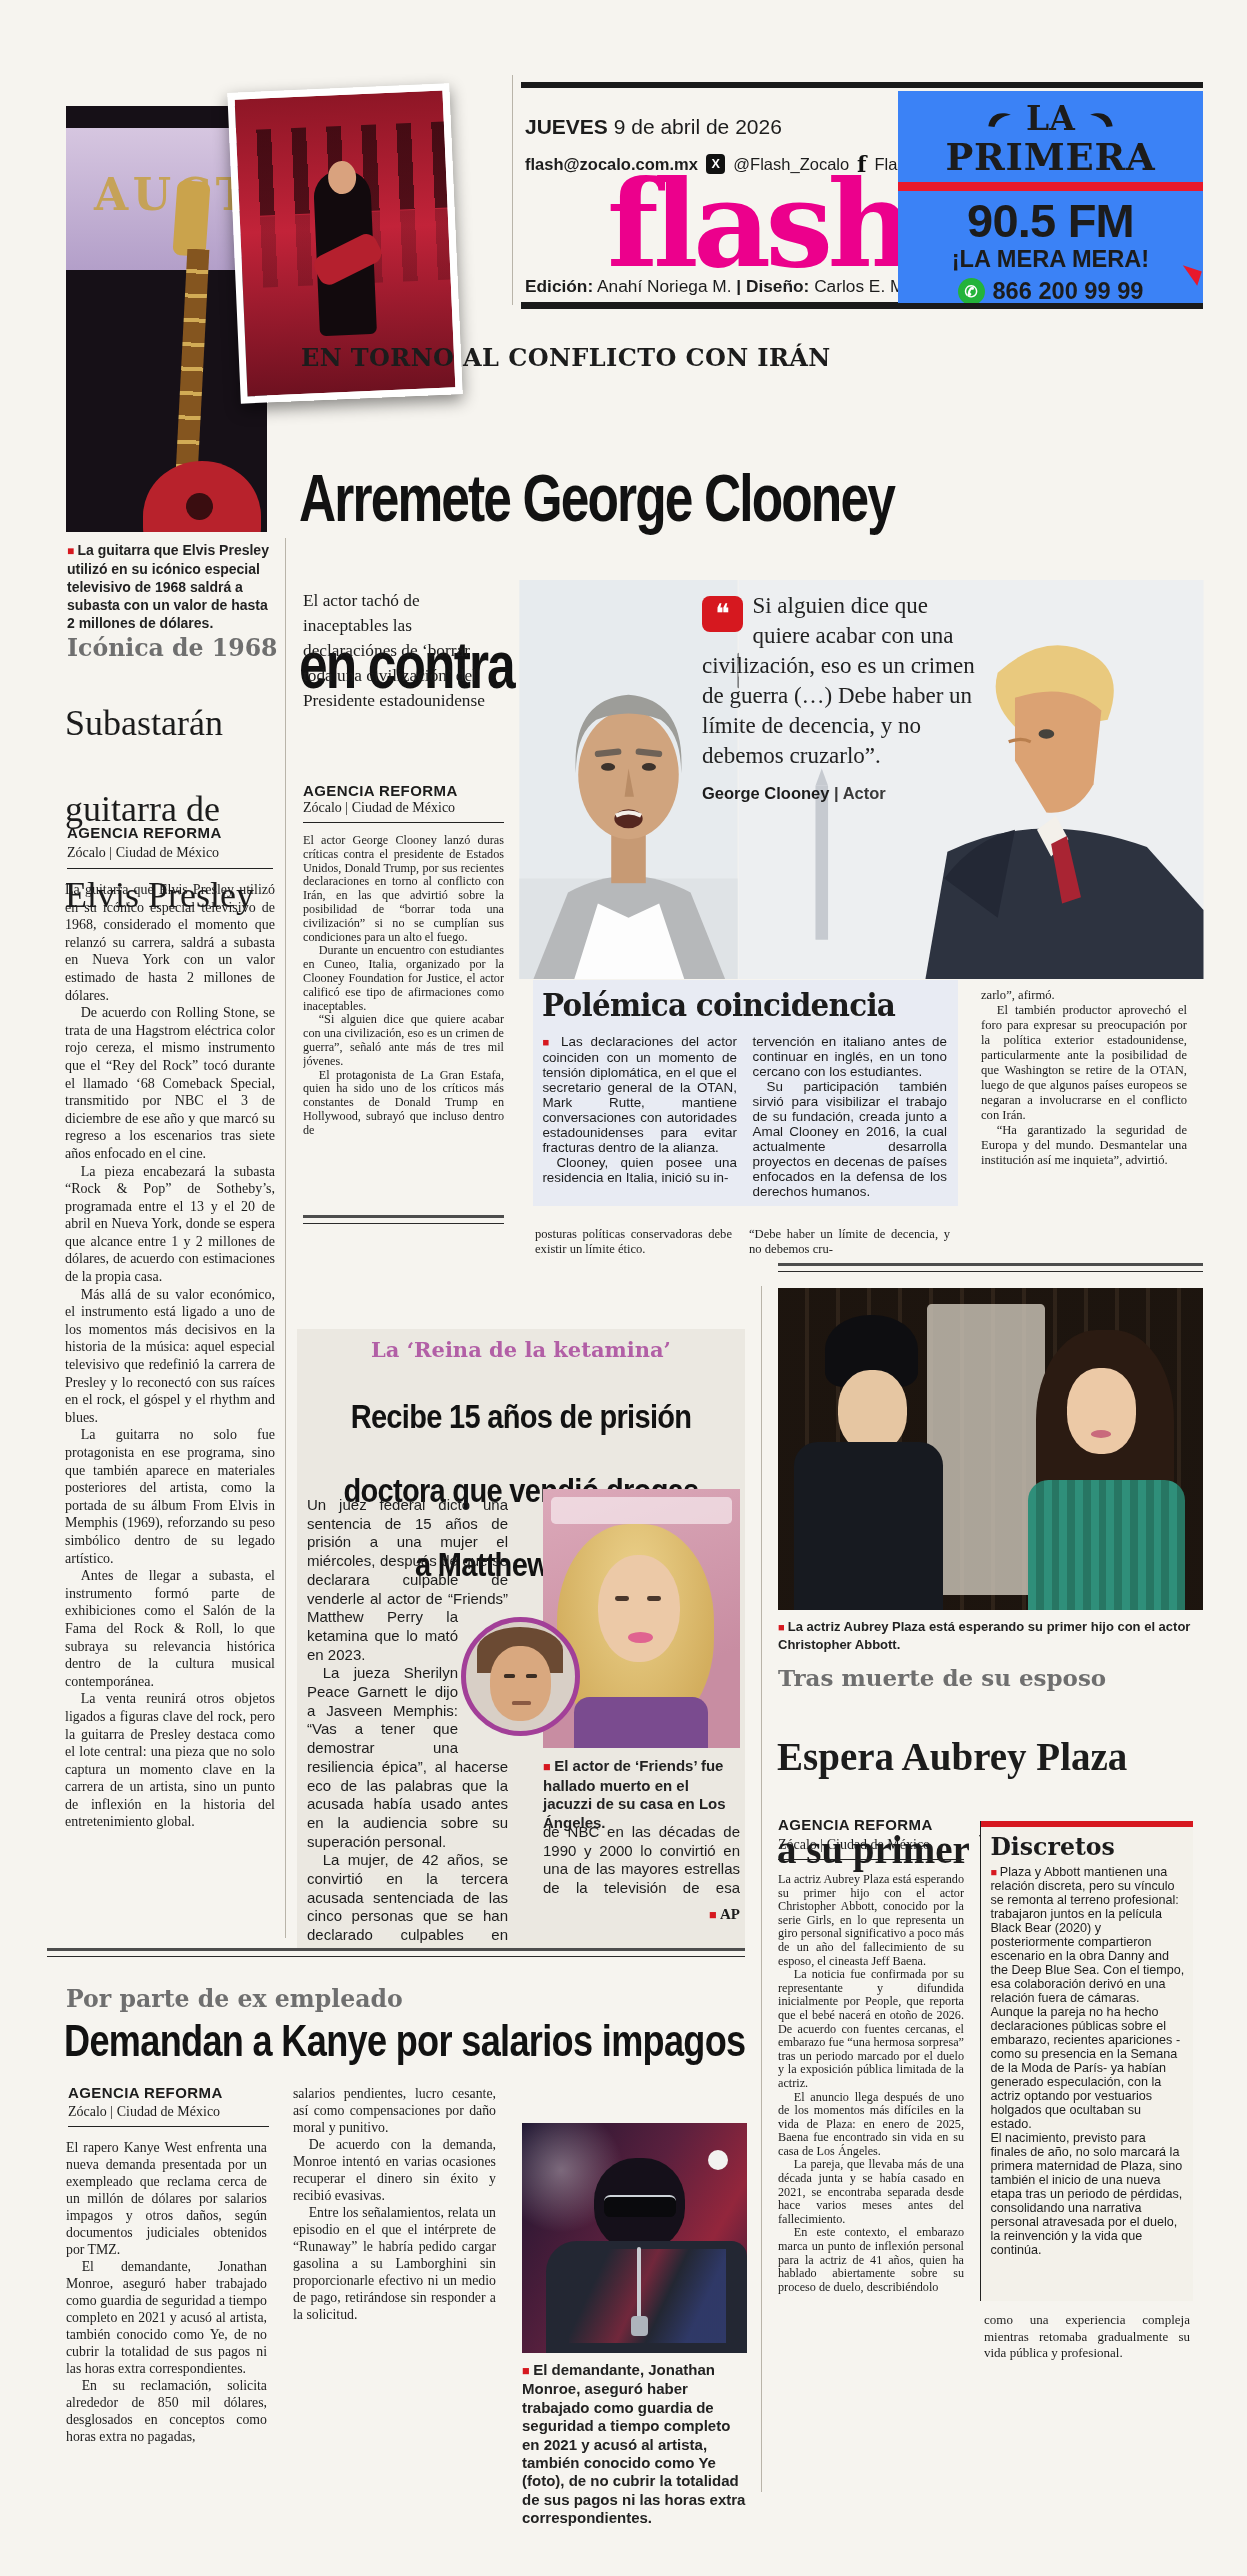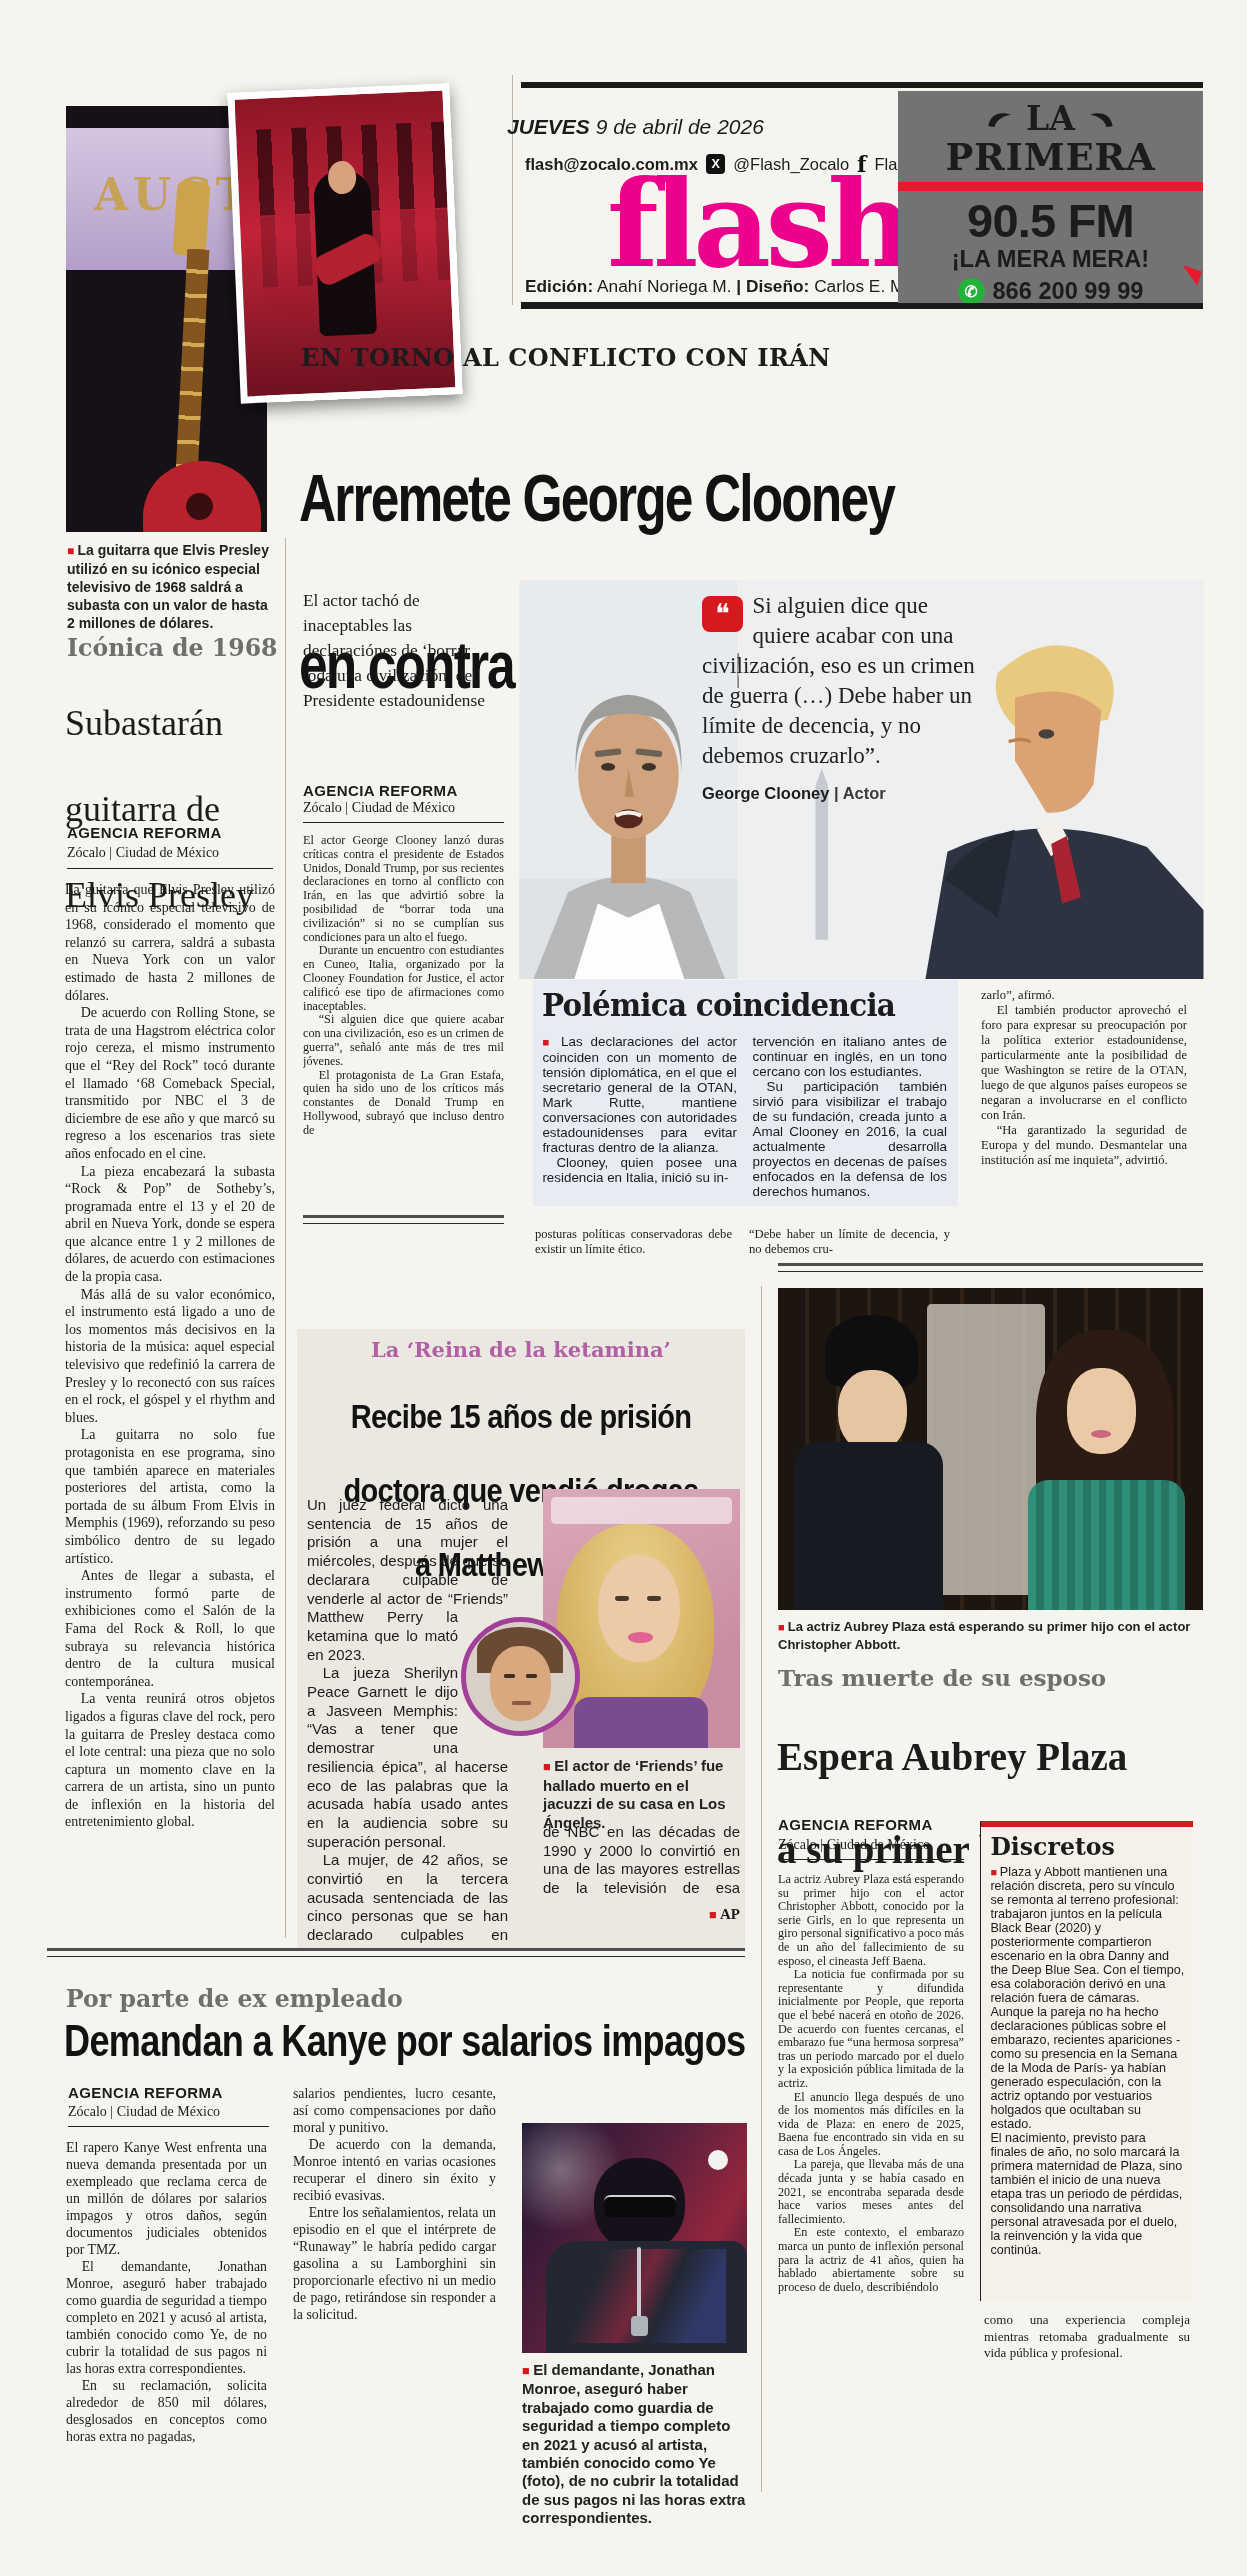--- a/index.html
+++ b/index.html
@@ -22,21 +22,21 @@
   .bystrip{border-bottom:1.6px solid #222;}
   .headline-cond{font-family:"Liberation Sans",sans-serif;font-weight:900;color:#121212;white-space:nowrap;}
   .caption{font-family:"Liberation Sans",sans-serif;font-weight:700;color:#222;text-align:left;}
   
   #logo{font-family:"DejaVu Serif",serif;font-weight:bold;color:#ec008c;font-size:120px;letter-spacing:-5.5px;line-height:.95;}
   .soc{display:flex;align-items:center;gap:7.9px;font-family:"Liberation Sans",sans-serif;font-size:16.5px;}
   .xicon{display:inline-flex;align-items:center;justify-content:center;width:19.7px;height:19.7px;background:#111;color:#fff;
          border-radius:3.9px;font-weight:900;font-size:12.6px;font-family:"Liberation Sans",sans-serif;}
   .ficon{font-family:"DejaVu Serif",serif;font-weight:bold;font-size:22px;color:#111;}
   
-  #radio-ad{background:#737373;text-align:center;overflow:hidden;}
+  #radio-ad{background:#3b82f6;text-align:center;overflow:hidden;}
   #radio-ad .la{font-family:"DejaVu Serif",serif;font-weight:900;font-size:33px;display:flex;align-items:center;justify-content:center;gap:9.4px;margin-top:7.9px;}
   #radio-ad .primera{font-family:"DejaVu Serif",serif;font-weight:900;font-size:37px;letter-spacing:0.8px;margin-top:-3.1px;}
   #radio-ad .stripe{height:9.4px;background:#e8192c;margin-top:3.1px;}
   #radio-ad .freq{font-family:"Liberation Sans",sans-serif;font-weight:900;font-size:47px;letter-spacing:-0.8px;margin-top:1.6px;}
   #radio-ad .slogan{font-family:"Liberation Sans",sans-serif;font-weight:800;font-size:23.6px;margin-top:-1.6px;}
   #radio-ad .phone{display:flex;align-items:center;justify-content:center;gap:7.9px;font-family:"Liberation Sans",sans-serif;font-weight:800;font-size:23.6px;margin-top:4.7px;}
   .wa{display:inline-flex;width:27px;height:27px;border-radius:50%;background:#23b33a;color:#fff;align-items:center;justify-content:center;font-size:15.7px;}
   .tri{position:absolute;right:3.1px;bottom:20.4px;width:0;height:0;border-left:20.4px solid transparent;border-top:15.7px solid #e8192c;transform:rotate(18deg);}
   
   .qicon{float:left;width:41px;height:36px;background:#d6181f;border-radius:7.9px;color:#fff;font-size:27px;line-height:36px;
@@ -79,21 +79,21 @@
     <div class="shape" style="left:0;top:118px;width:100%;height:71px;
          background:repeating-linear-gradient(90deg,transparent 0 20.4px,rgba(10,2,4,.4) 20.4px 35px);opacity:.5;"></div>
     <div class="shape" style="left:75px;top:75px;width:57px;height:165px;background:#120a0d;border-radius:27px 27px 6.3px 6.3px;"></div>
     <div class="shape" style="left:90px;top:66px;width:28px;height:33px;background:#d9a27e;border-radius:50%;"></div>
     <div class="shape" style="left:72px;top:149px;width:68px;height:31px;background:#b5202e;border-radius:11px;transform:rotate(-24deg);"></div>
   </div>
 
   <div class="vrule" style="left:512px;top:75px;height:230px;"></div>
   <div class="hrule" style="left:521px;top:82px;width:682px;height:5.5px;"></div>
 
-  <div class="abs sans" style="left:507px;top:115px;font-size:21px;font-style:italic;">
+  <div class="abs sans" style="left:525px;top:115px;font-size:21px;">
     <b>JUEVES</b><span> 9 de abril de 2026</span>
   </div>
 
   <div class="abs soc" style="left:525px;top:151px;">
     <b>flash@zocalo.com.mx</b>
     <span class="xicon">X</span>
     <span>@Flash_Zocalo</span>
     <span class="ficon">f</span>
     <span>Flash Zócalo</span>
   </div>

